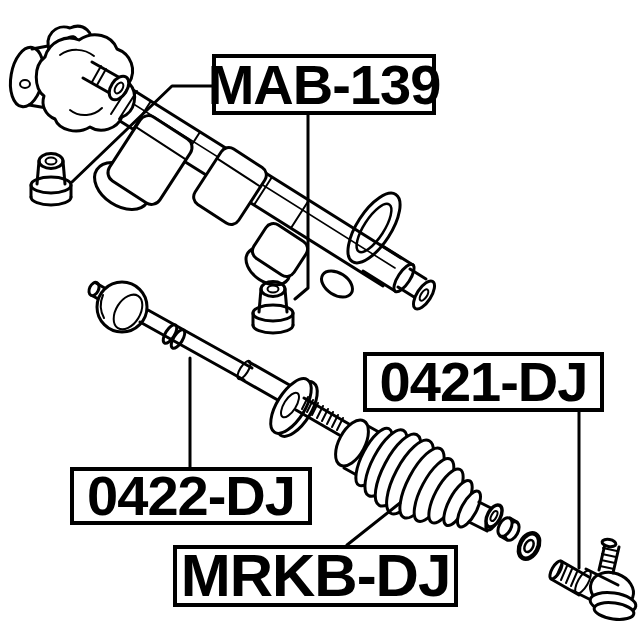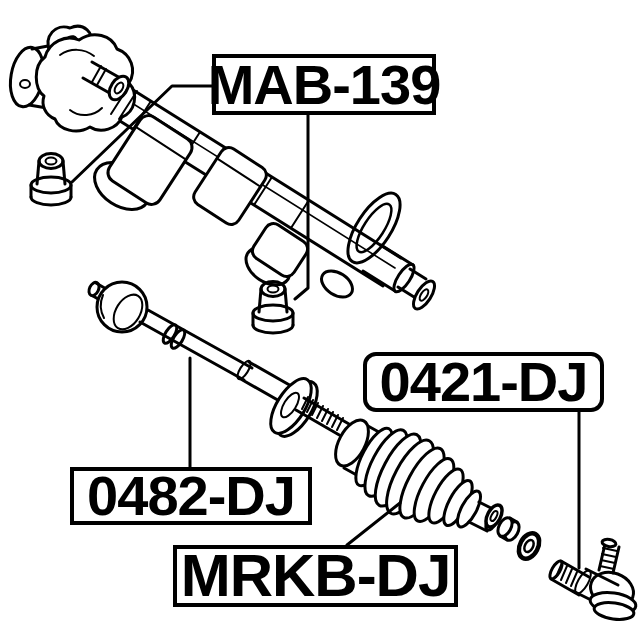--- a/index.html
+++ b/index.html
@@ -15,21 +15,21 @@
     position:absolute;
     box-sizing:border-box;
     border:4px solid #000;
     background:#fff;
     display:flex;align-items:center;justify-content:center;
     font-weight:bold;color:#000;
     line-height:1;letter-spacing:-1px;
     white-space:nowrap;
   }
   .lbl-mab139{left:212px;top:54px;width:224px;height:61px;font-size:56px;}
-  .lbl-0421{left:363px;top:352px;width:241px;height:60px;font-size:56px;border-radius:13px;}
+  .lbl-0421{left:363px;top:352px;width:241px;height:60px;font-size:56px;}
   .lbl-0422{left:70px;top:467px;width:242px;height:58px;font-size:56px;}
   .lbl-mrkb{left:173px;top:545px;width:285px;height:62px;font-size:60px;}
 </style>
 </head>
 <body>
 
 <div class="canvas">
 
 <svg width="640" height="640" viewBox="0 0 640 640" fill="none" stroke="#000" stroke-width="3" stroke-linecap="round" stroke-linejoin="round">
 
@@ -216,19 +216,19 @@
   </g>
 </svg>
 
   <div class="part-label lbl-mab139">
     <span>MAB-139</span>
   </div>
   <div class="part-label lbl-0421">
     <span>0421-DJ</span>
   </div>
   <div class="part-label lbl-0422">
-    <span>0482-DJ</span>
+    <span>0422-DJ</span>
   </div>
   <div class="part-label lbl-mrkb">
     <span>MRKB-DJ</span>
   </div>
 
 </div>
 
 </body></html>

